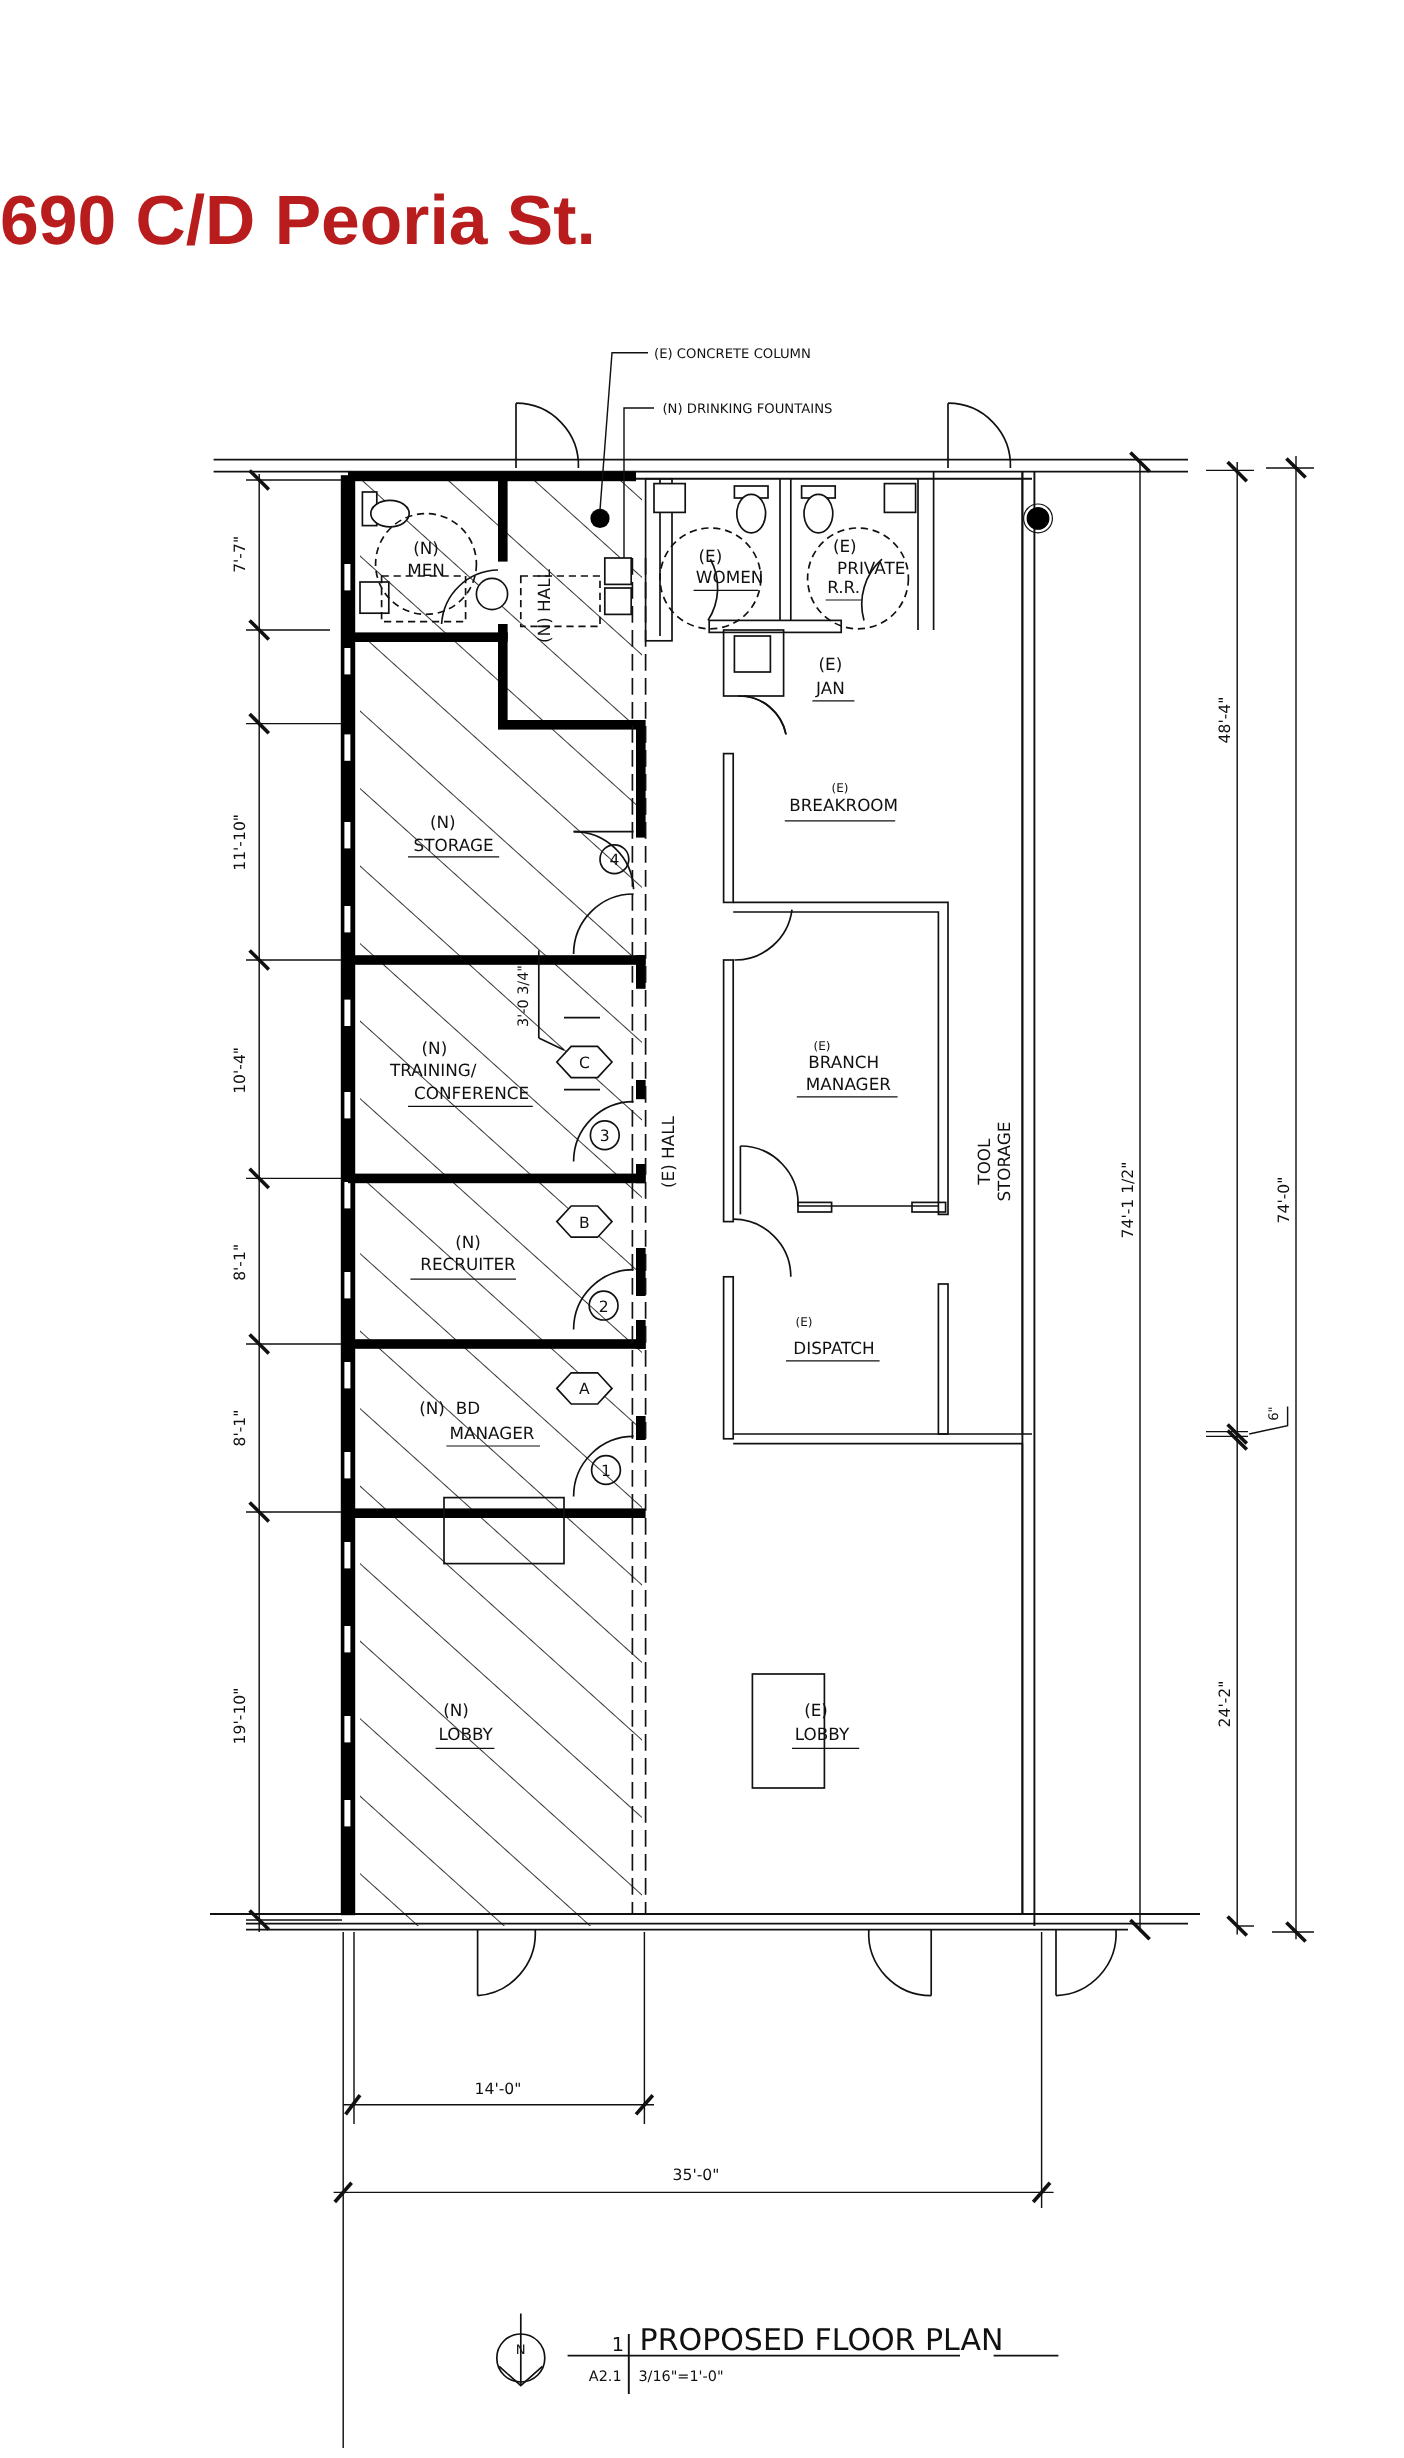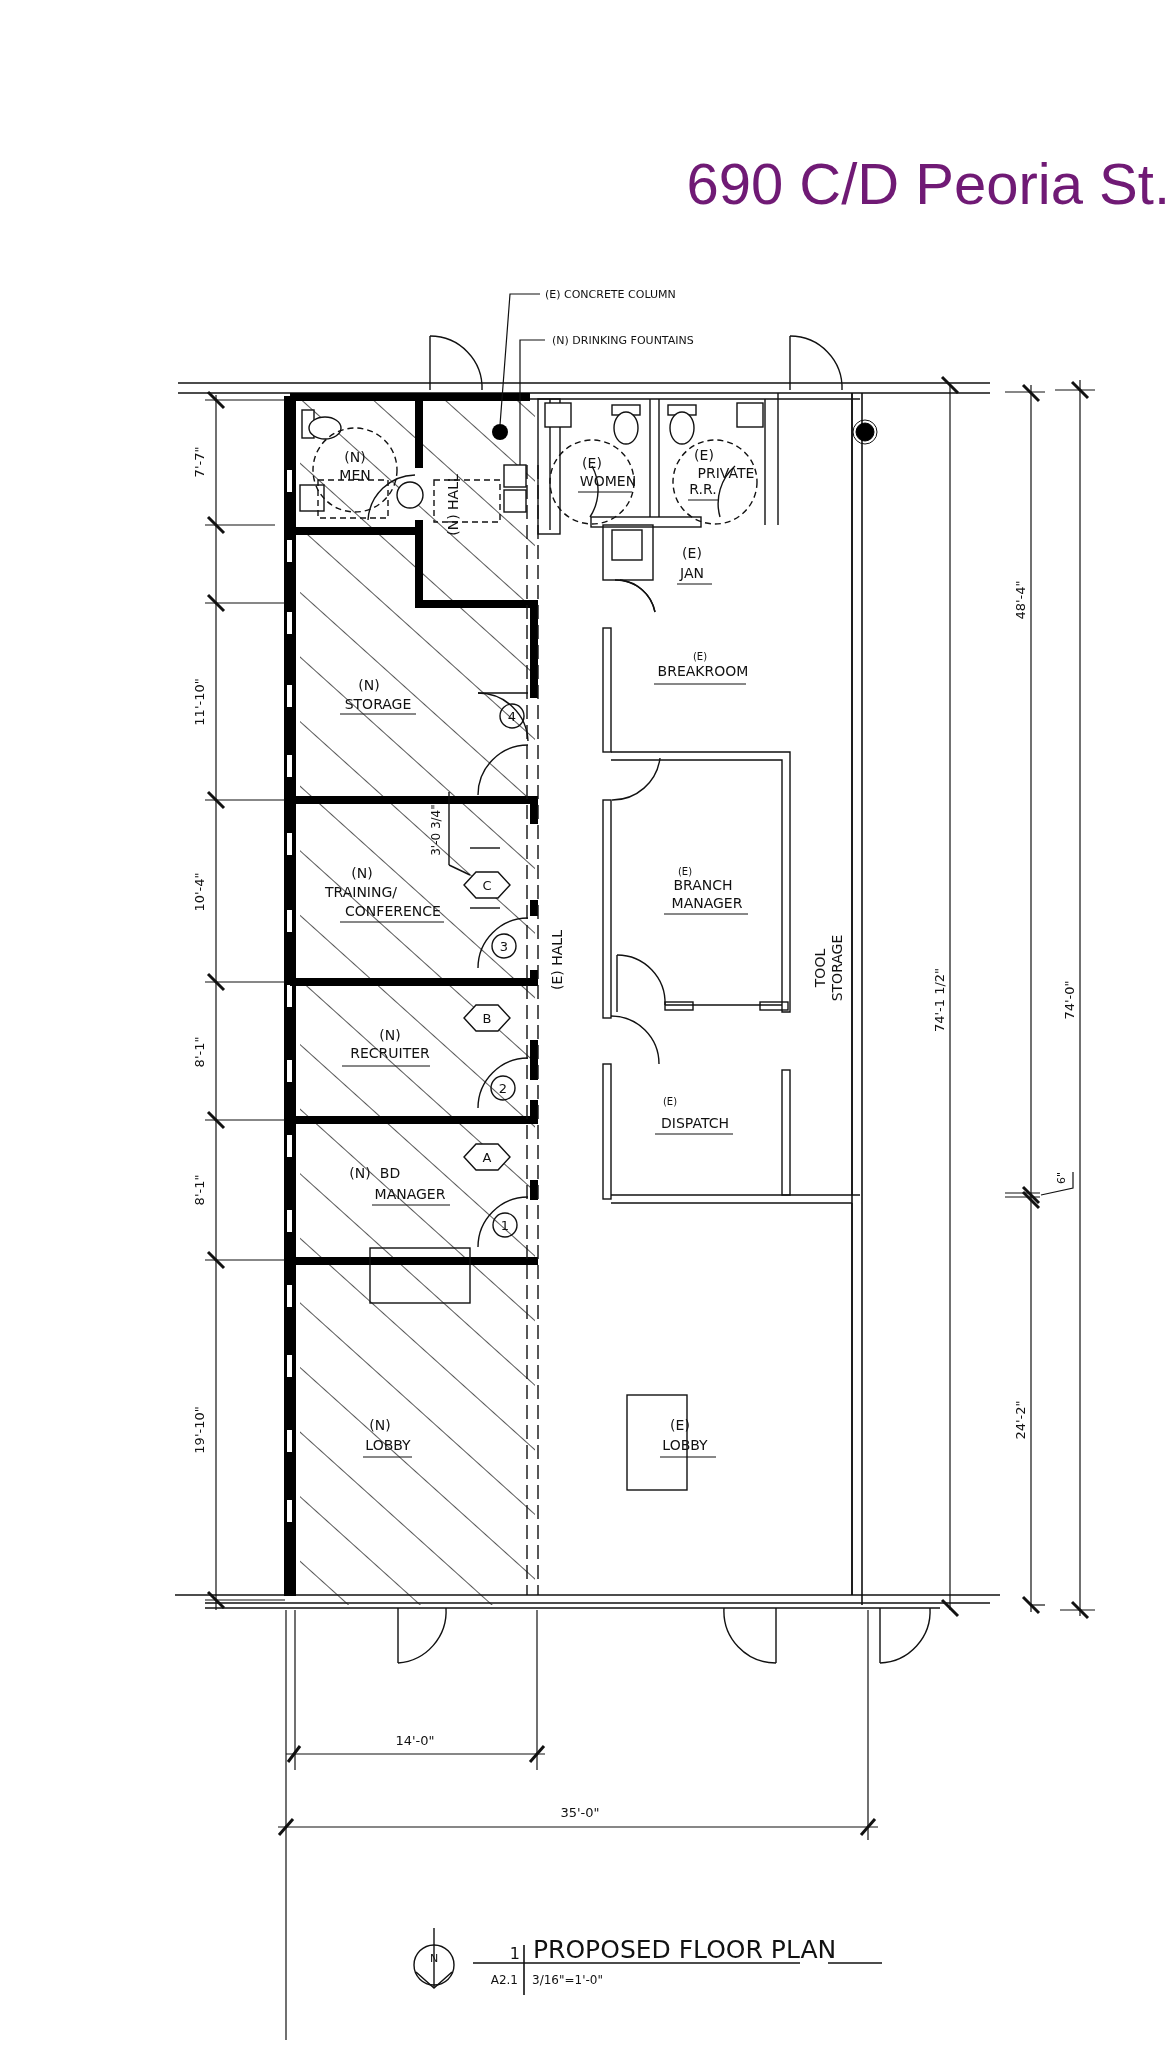--- a/index.html
+++ b/index.html
@@ -1,19 +1,19 @@
 <!DOCTYPE html>
 <html><head>
 <meta charset="utf-8">
 <style>
   html, body { margin: 0; padding: 0; background: #ffffff; }
   body { width: 1170px; height: 2048px; position: relative; overflow: hidden; font-family: "Liberation Sans", sans-serif; }
   #title {
-    position: absolute; left: 0; width: 1170px; top: 150px; text-align: right;
-    font-family: "Liberation Sans", sans-serif; font-weight: normal; font-size: 58px; color: #701a75; letter-spacing: 0px;
+    position: absolute; left: 0; width: 1170px; top: 150px; text-align: left;
+    font-family: "Liberation Sans", sans-serif; font-weight: bold; font-size: 58px; color: #b91c1c; letter-spacing: 0px;
   }
   svg#plan { position: absolute; left: 0; top: 0; }
   .cad { font-family: "DejaVu Sans", sans-serif; fill: #111; }
 </style>
 </head>
 <body>
 
 <div id="title">690 C/D Peoria St.</div>
 
 <svg id="plan" width="1170" height="2048" viewBox="0 0 1170 2048" xmlns="http://www.w3.org/2000/svg">

